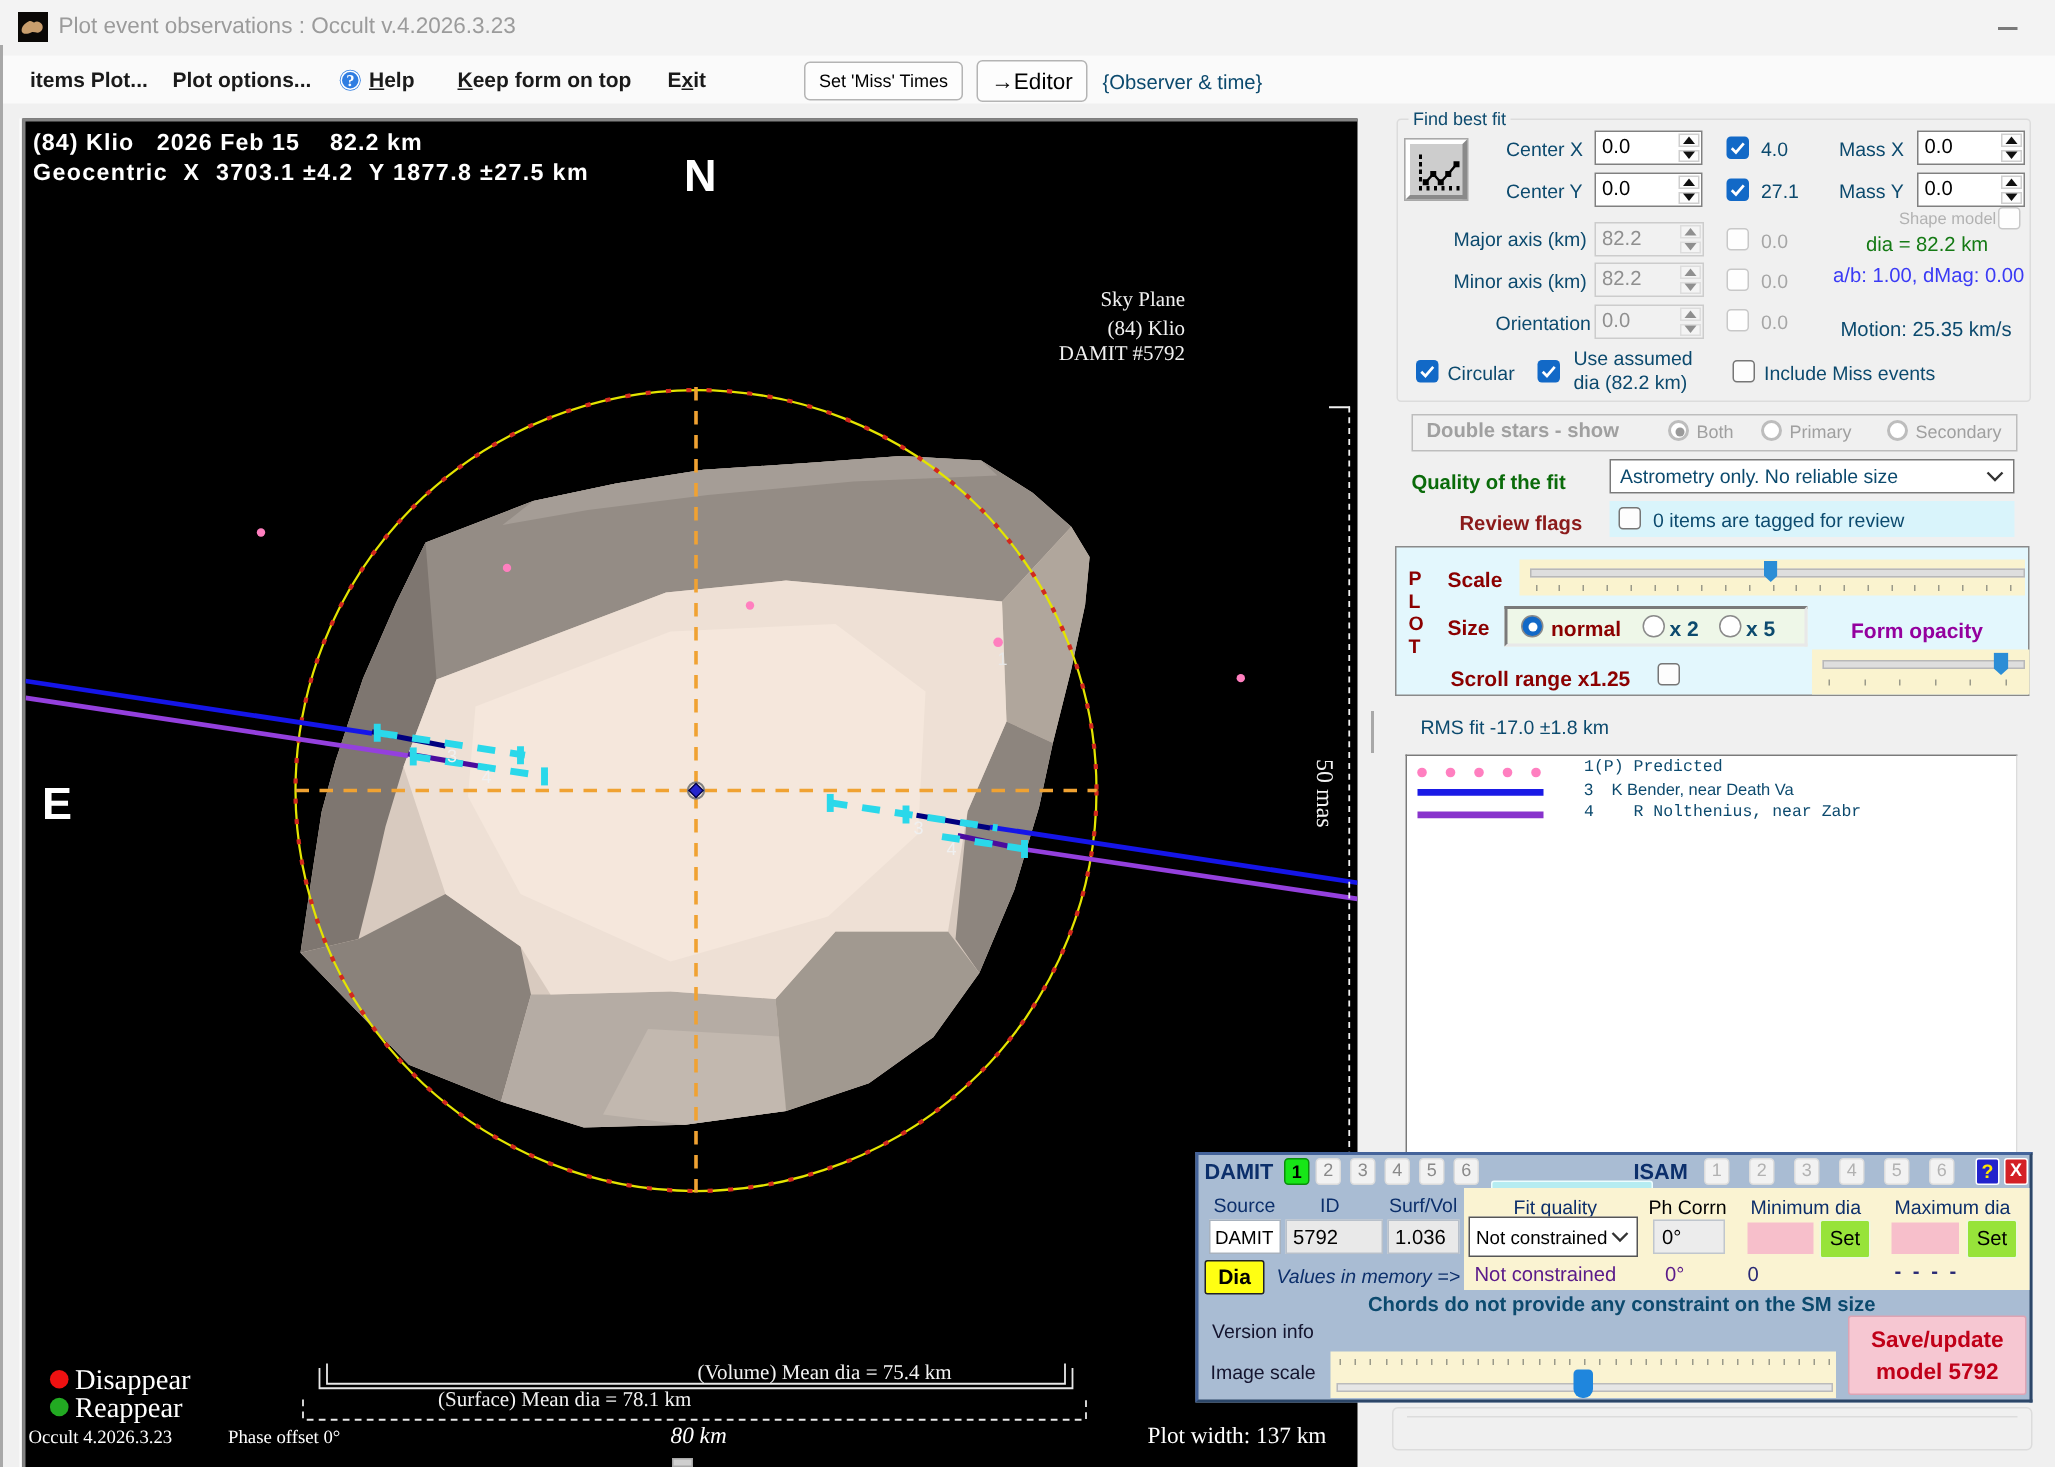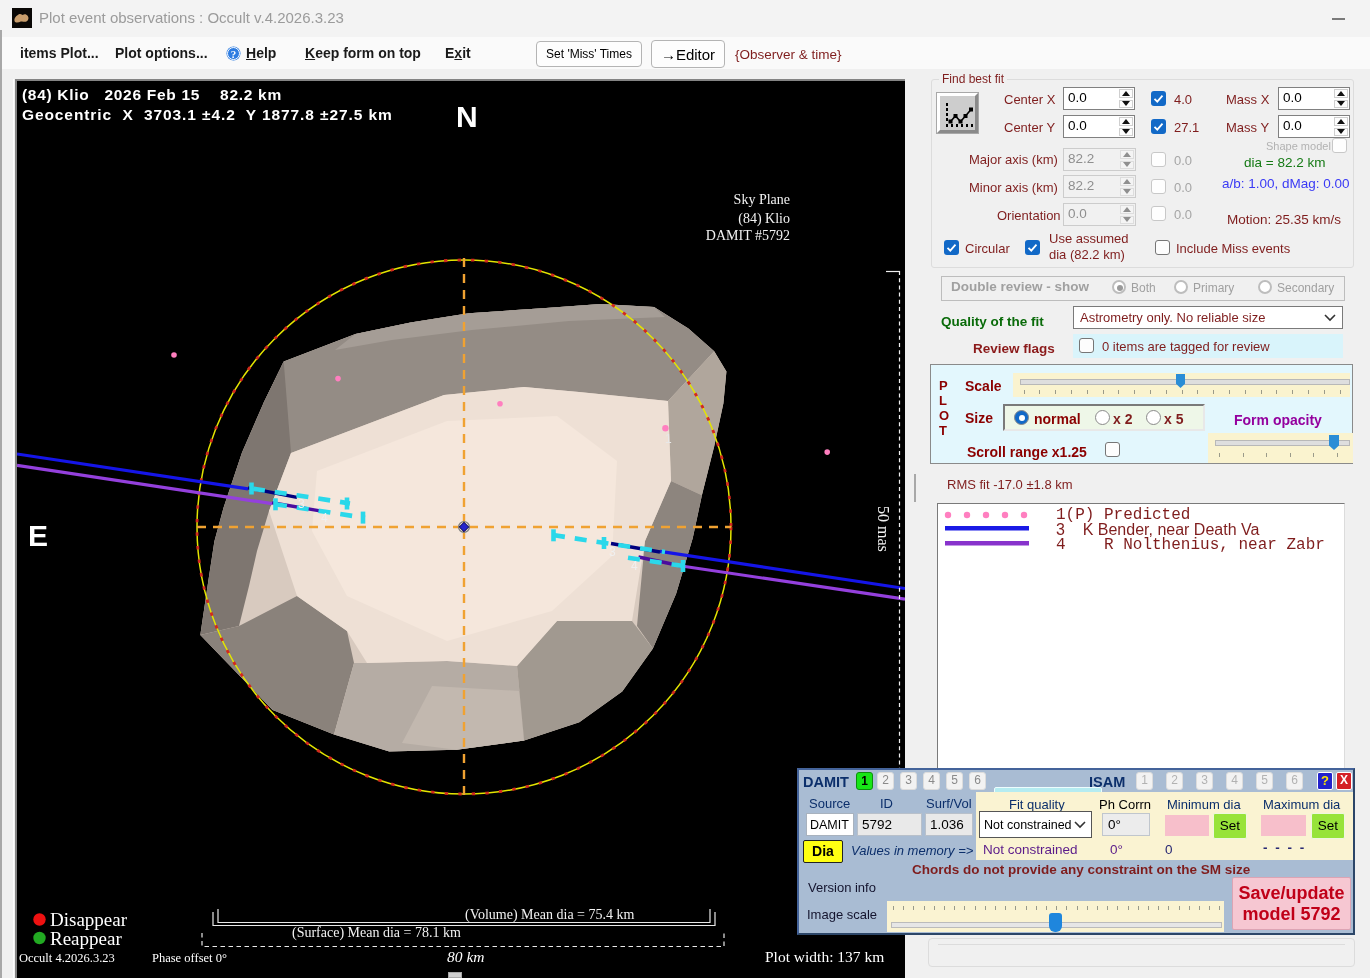--- a/index.html
+++ b/index.html
@@ -1,17 +1,17 @@
 <!DOCTYPE html>
 <html><head><meta charset="utf-8">
 <style>
 html,body{margin:0;padding:0}
 body{width:1370px;height:978px;position:relative;overflow:hidden;background:#f0f0f0;
  font-family:"Liberation Sans",sans-serif;-webkit-font-smoothing:antialiased}
-.t{position:absolute;white-space:nowrap;font-size:13px;color:#7f1d1d}
+.t{position:absolute;white-space:nowrap;font-size:13px;color:#0c4a6e}
 .b{font-weight:bold}
 #titlebar{position:absolute;left:0;top:0;width:1370px;height:37px;background:#f3f3f3}
 #menubar{position:absolute;left:0;top:37px;width:1370px;height:32px;background:#fafafa}
 .mi{position:absolute;top:8px;font-size:14px;font-weight:600;color:#1a1a1a}
 .btnw{position:absolute;background:#fdfdfd;border:1px solid #b4b4b4;border-radius:4px;
  display:flex;align-items:center;justify-content:center;color:#000}
 .cb{position:absolute;width:15px;height:15px;box-sizing:border-box;border-radius:3px}
 .cb.on{background:#1269c7}
 .cb.off{background:#fdfdfd;border:1px solid #767676}
 .cb.dis{background:#fefefe;border:1px solid #c8c8c8}
@@ -321,21 +321,21 @@
       <svg width="15" height="15">
         <path d="M3.5 7.8 L6.3 10.6 L11.5 4.6" stroke="#fff" stroke-width="1.8" fill="none"></path>
       </svg>
     </div>
 <div class="t" style="left:1049px;top:231px">Use assumed</div>
 <div class="t" style="left:1049px;top:247px">dia (82.2 km)</div>
 <div class="cb off" style="left:1155px;top:240px"></div>
 <div class="t" style="left:1176px;top:241px">Include Miss events</div>
 
 <div style="position:absolute;left:941px;top:276px;width:402px;height:23px;border:1px solid #bdbdbd"></div>
-<div class="t b" style="left:951px;top:279px;font-size:13.5px;color:#a0a0a0">Double review - show</div>
+<div class="t b" style="left:951px;top:279px;font-size:13.5px;color:#a0a0a0">Double stars - show</div>
 <div class="rd seldis dis" style="left:1112px;top:280px"></div>
 <div class="t" style="left:1131px;top:281px;font-size:12px;color:#a0a0a0">Both</div>
 <div class="rd dis" style="left:1174px;top:280px"></div>
 <div class="t" style="left:1193px;top:281px;font-size:12px;color:#a0a0a0">Primary</div>
 <div class="rd dis" style="left:1258px;top:280px"></div>
 <div class="t" style="left:1277px;top:281px;font-size:12px;color:#a0a0a0">Secondary</div>
 
 <div class="t b" style="left:941px;top:314px;font-size:13.5px;color:#0a6b0a">Quality of the fit</div>
 <div style="position:absolute;left:1073px;top:306px;width:270px;height:23px;background:#fff;border:1px solid #7a7a7a;box-sizing:border-box">
  <div class="t" style="left:6px;top:3px">Astrometry only. No reliable size</div>
@@ -392,21 +392,21 @@
  <div style="position:absolute;left:398px;top:70px;width:10px;height:15px;background:#2b8dd6;clip-path:polygon(0 0,100% 0,100% 70%,50% 100%,0 70%)"></div>
  <div class="tick" style="left:288.0px;top:88px"></div>
       <div class="tick" style="left:311.5px;top:88px"></div>
       <div class="tick" style="left:335.0px;top:88px"></div>
       <div class="tick" style="left:358.5px;top:88px"></div>
       <div class="tick" style="left:382.0px;top:88px"></div>
       <div class="tick" style="left:405.5px;top:88px"></div>
 </div>
 
 <div class="t" style="left:947px;top:477px;font-size:13px">RMS fit -17.0 ±1.8 km</div>
-<div style="position:absolute;left:937px;top:503px;width:408px;height:325px;background:#fff;border-top:1.5px solid #7a7a7a;border-left:1.5px solid #7a7a7a;border-right:1px solid #dcdcdc;border-bottom:1px solid #dcdcdc;box-sizing:border-box;overflow:hidden;font-family:'Liberation Mono',monospace;font-size:16px">
+<div style="position:absolute;left:937px;top:503px;width:408px;height:325px;background:#fff;border-top:1.5px solid #7a7a7a;border-left:1.5px solid #7a7a7a;border-right:1px solid #dcdcdc;border-bottom:1px solid #dcdcdc;box-sizing:border-box;overflow:hidden;font-family:'Liberation Mono',monospace;font-size:11px">
  <svg style="position:absolute;left:0;top:0" width="120" height="60">
   <g fill="#ff7fc0">
           <circle cx="10" cy="11" r="3.2"></circle>
           <circle cx="29" cy="11" r="3.2"></circle>
           <circle cx="48" cy="11" r="3.2"></circle>
           <circle cx="67" cy="11" r="3.2"></circle>
           <circle cx="86" cy="11" r="3.2"></circle>
         </g>
   <rect x="7" y="22" width="84" height="4.5" fill="#1a1ae6"></rect>
   <rect x="7" y="37" width="84" height="4.5" fill="#8833cc"></rect>
@@ -499,14 +499,14 @@
     <div class="tick" style="left:349.0px;top:136px"></div>
     <div class="tick" style="left:359.2px;top:136px"></div>
     <div class="tick" style="left:369.4px;top:136px"></div>
     <div class="tick" style="left:379.6px;top:136px"></div>
     <div class="tick" style="left:389.8px;top:136px"></div>
     <div class="tick" style="left:400.0px;top:136px"></div>
     <div class="tick" style="left:410.2px;top:136px"></div>
     <div class="tick" style="left:420.4px;top:136px"></div>
  <div style="position:absolute;left:92px;top:152px;width:329px;height:4px;background:#e6e6e6;border:1px solid #bbb"></div>
  <div style="position:absolute;left:250px;top:143px;width:13px;height:19px;background:#1f86dd;border-radius:3px 3px 6px 6px"></div>
- <div style="position:absolute;left:433px;top:107px;width:119px;height:53px;background:#f6c7d2;border:1px solid #dca4b4;border-radius:2px;box-sizing:border-box;text-align:center;color:#c00018;font-weight:bold;font-size:18px;line-height:21px;padding-top:5px">Save/update<br>model 5792</div>
+ <div style="position:absolute;left:433px;top:107px;width:119px;height:53px;background:#f6c7d2;border:1px solid #dca4b4;border-radius:2px;box-sizing:border-box;text-align:center;color:#c00018;font-weight:bold;font-size:15px;line-height:21px;padding-top:5px">Save/update<br>model 5792</div>
 </div>
 
 </body></html>

